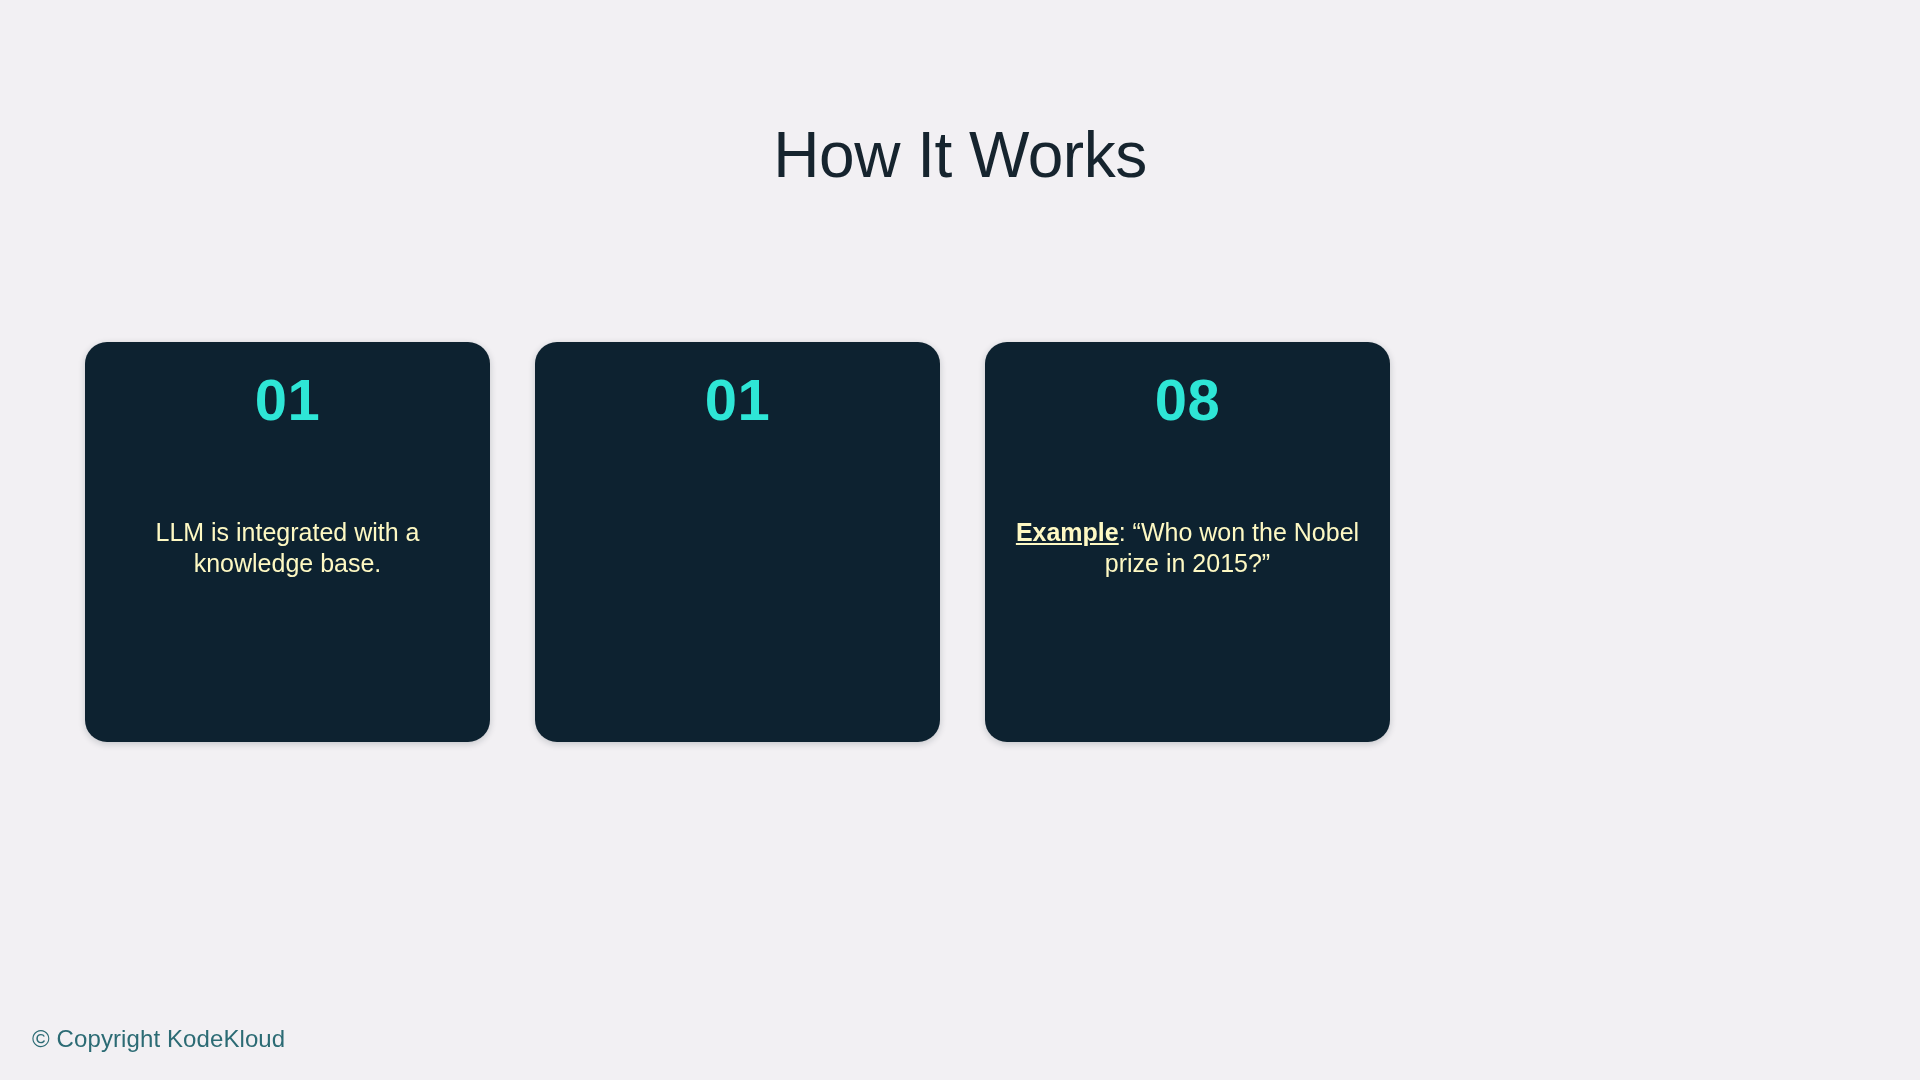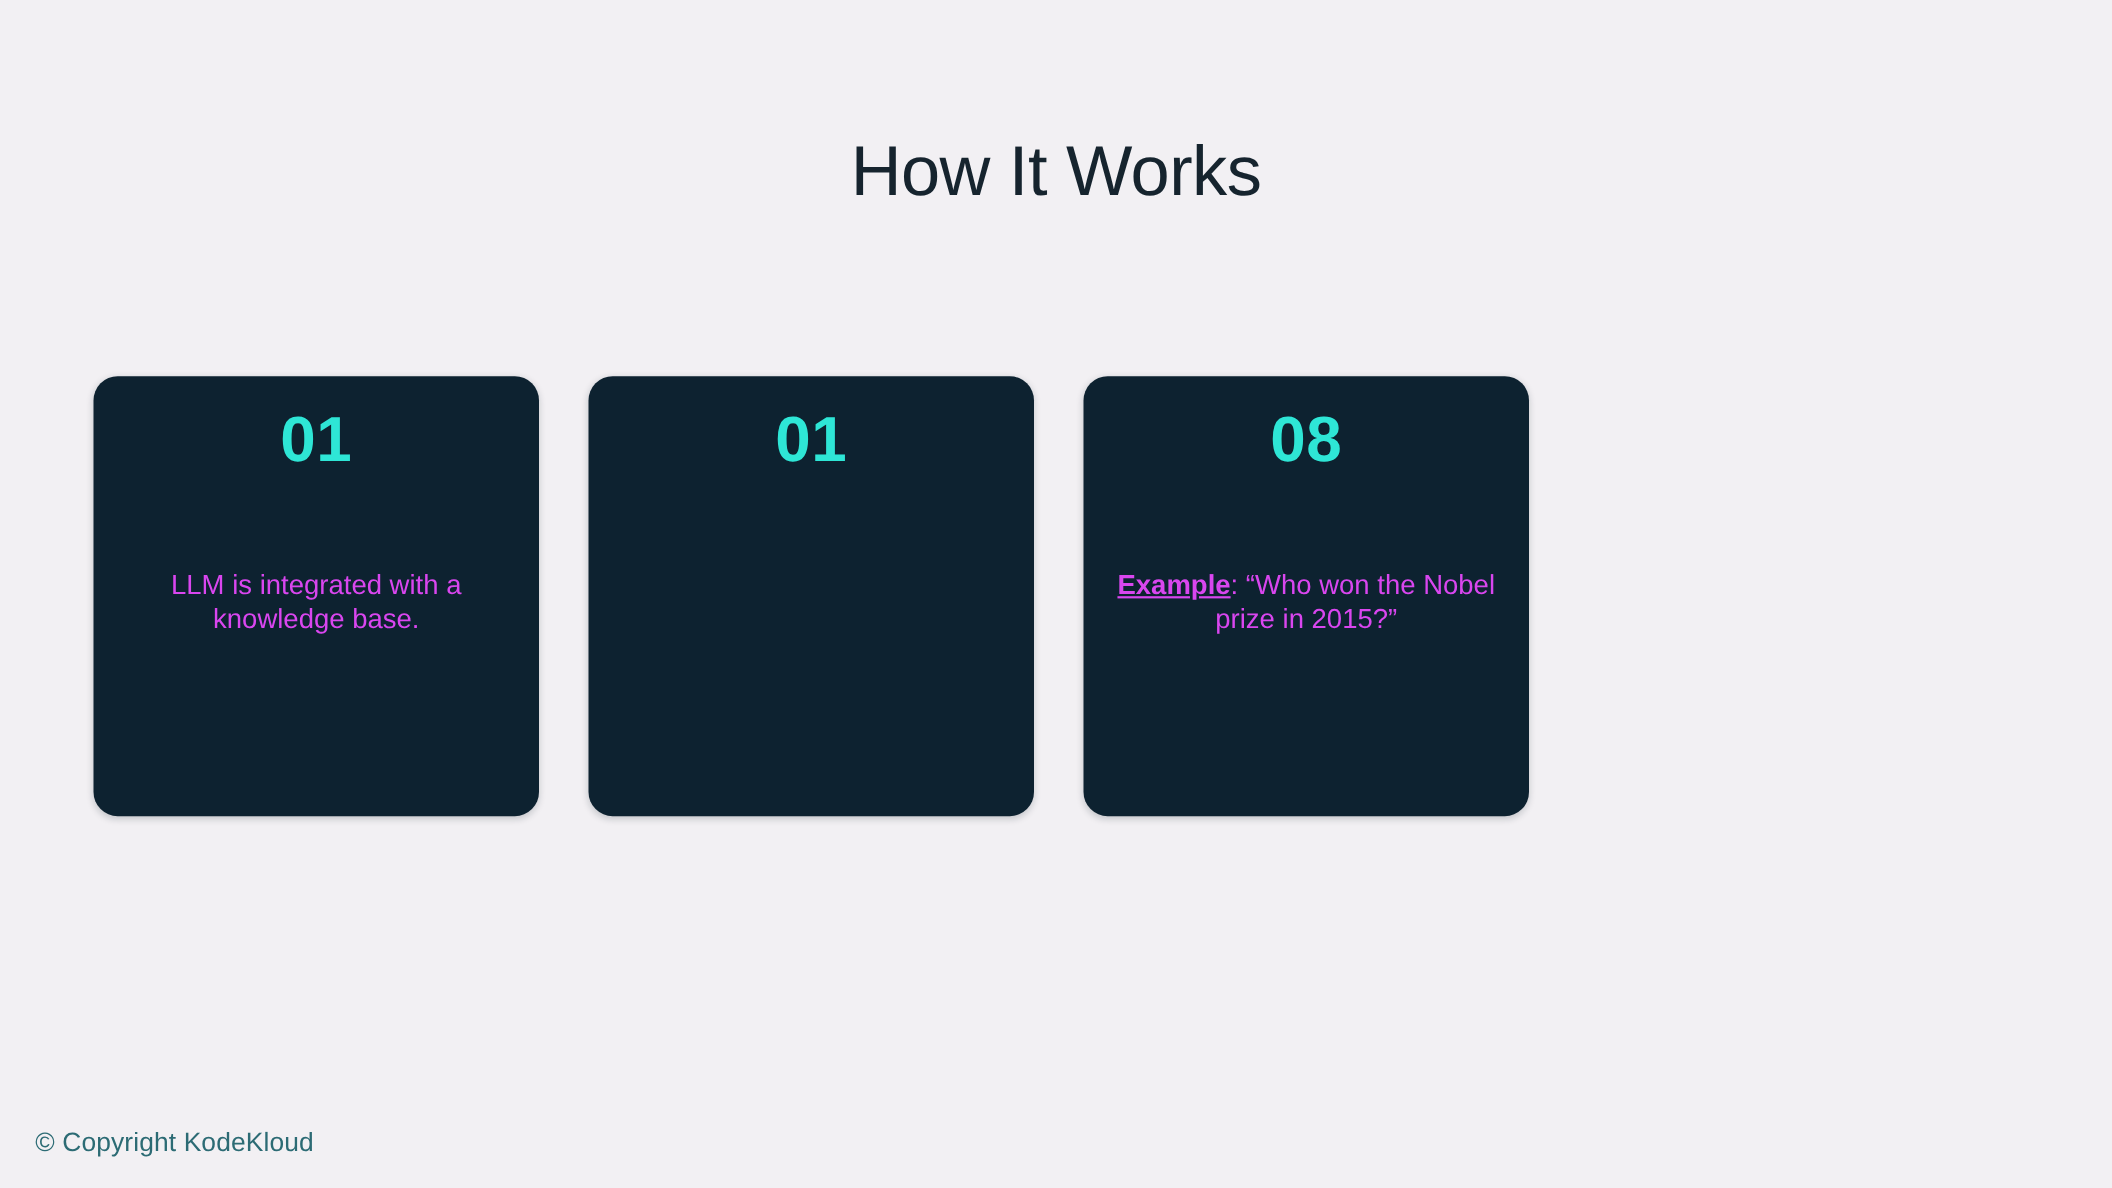--- a/index.html
+++ b/index.html
@@ -75,21 +75,21 @@
   }
 
   .step-body {
     position: absolute;
     left: 28px;
     right: 28px;
     top: 175px;
     font-size: 25px;
     line-height: 31px;
     font-weight: 400;
-    color: #d946ef;
+    color: #fef9c3;
     text-align: center;
   }
 
   .step-body .lead {
     font-weight: 700;
     text-decoration: underline;
   }
 
   
   .footer-copyright {

